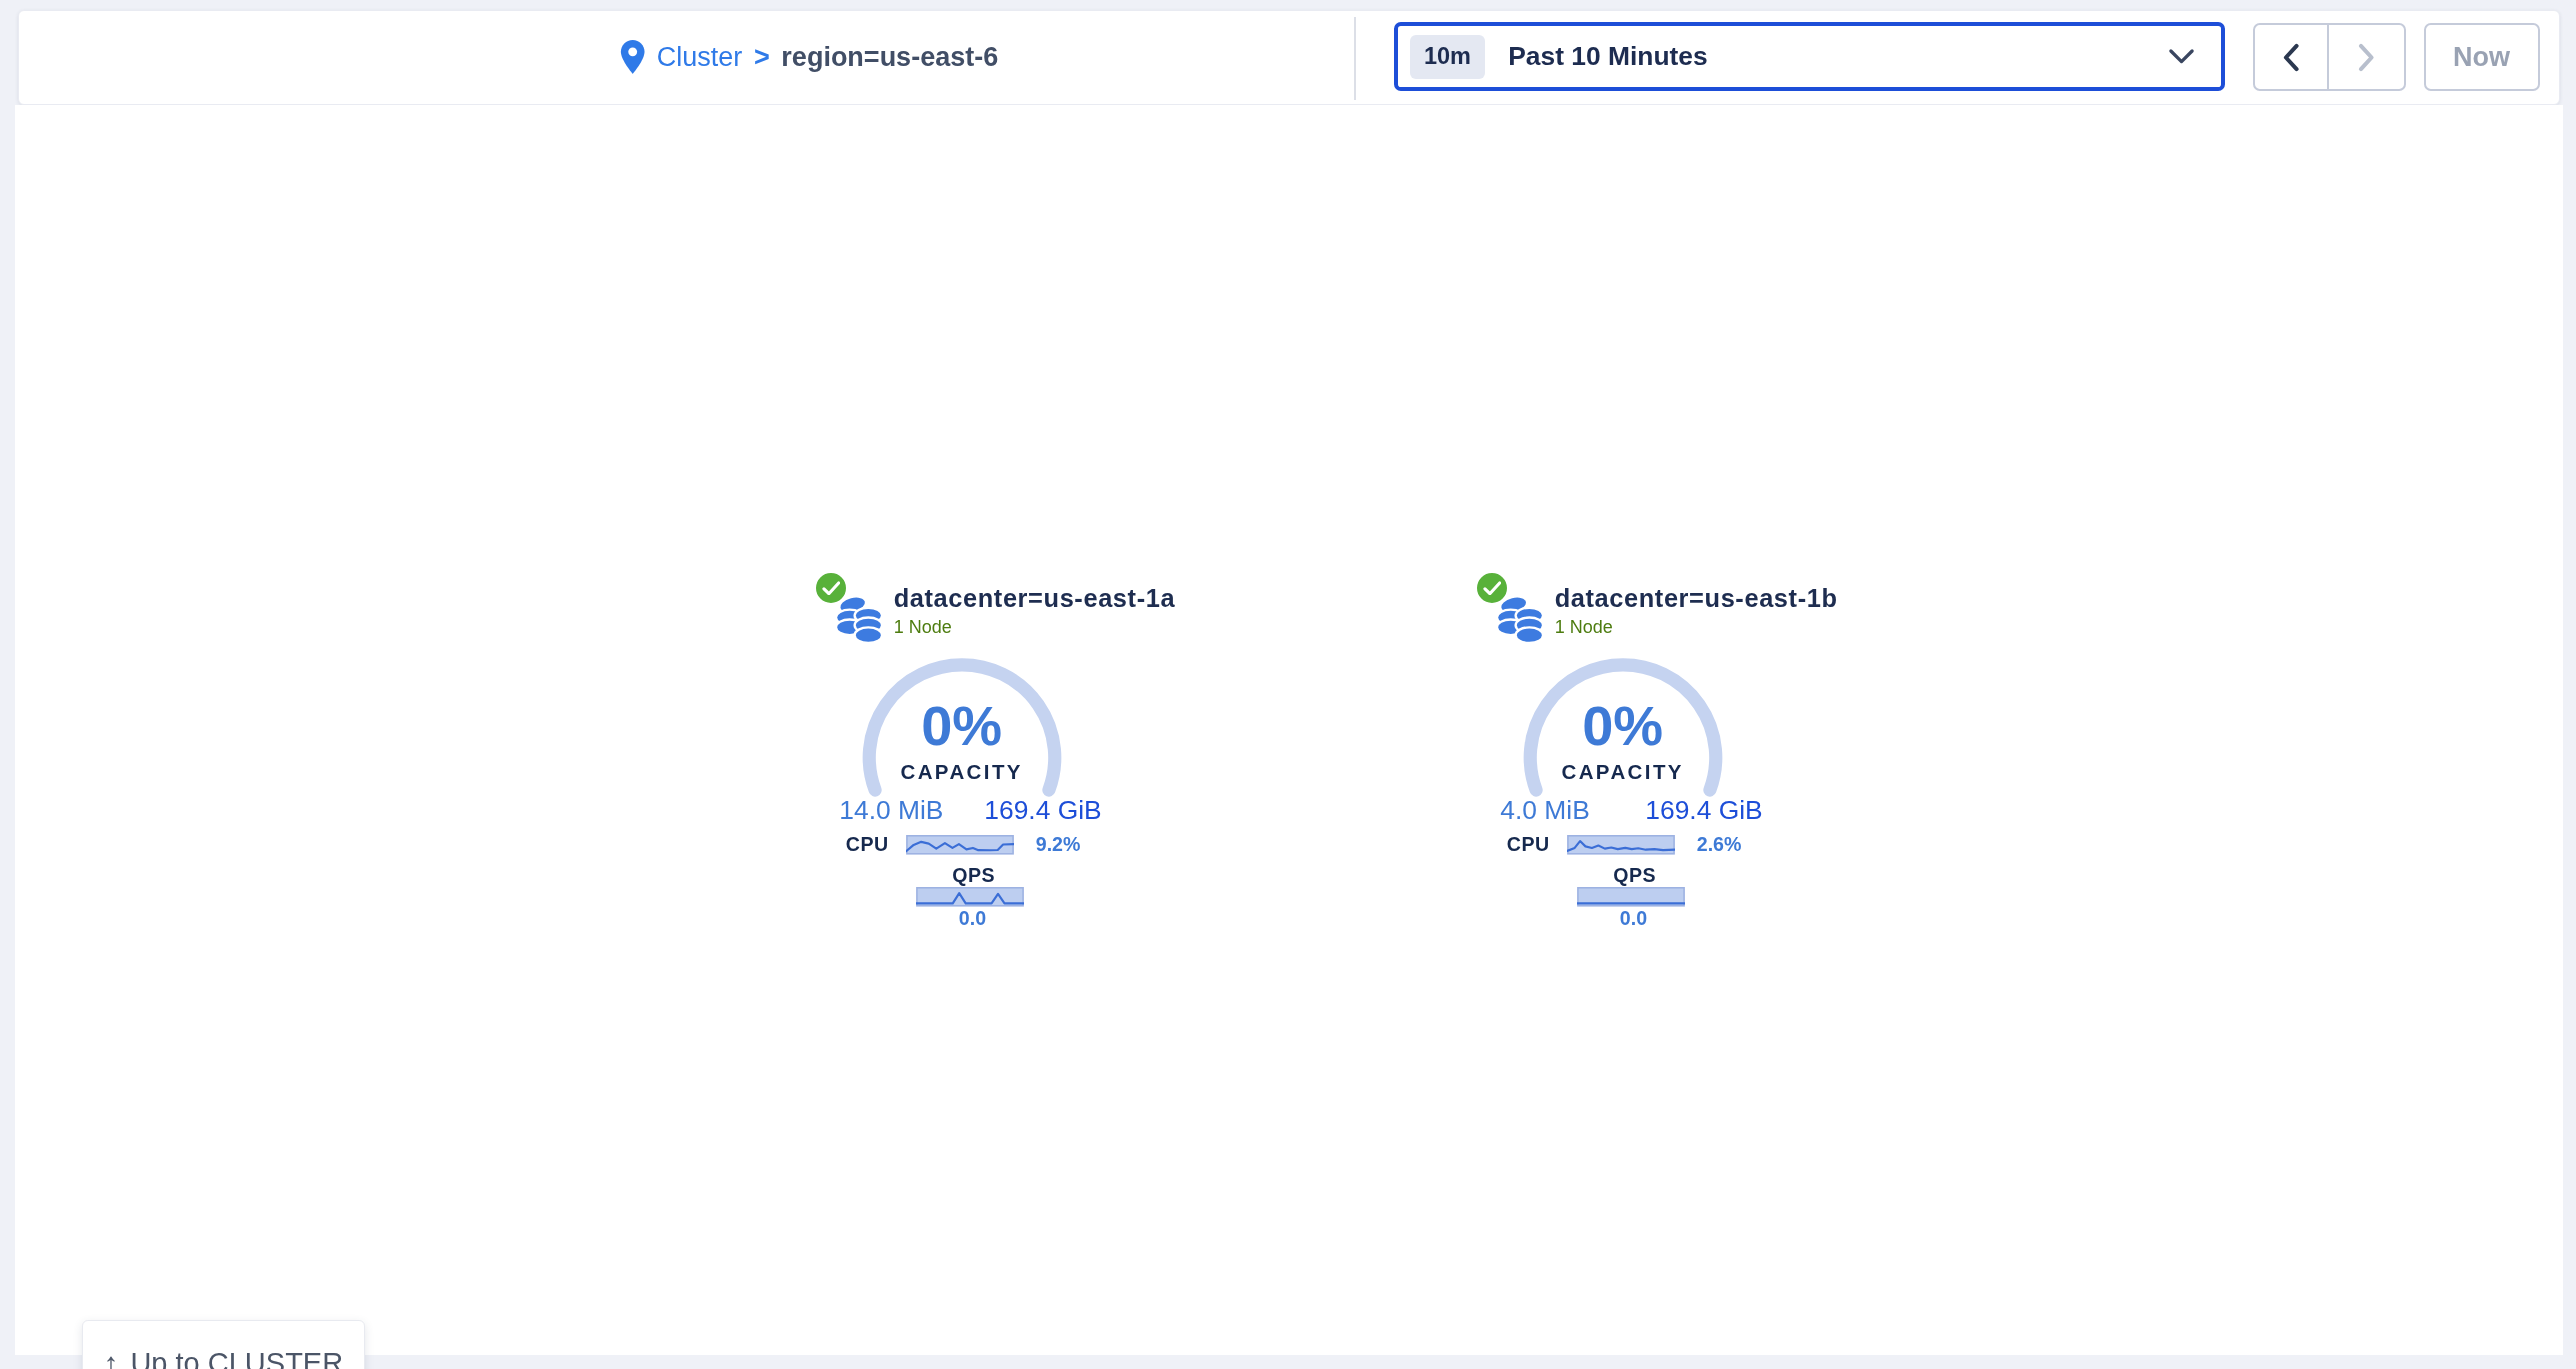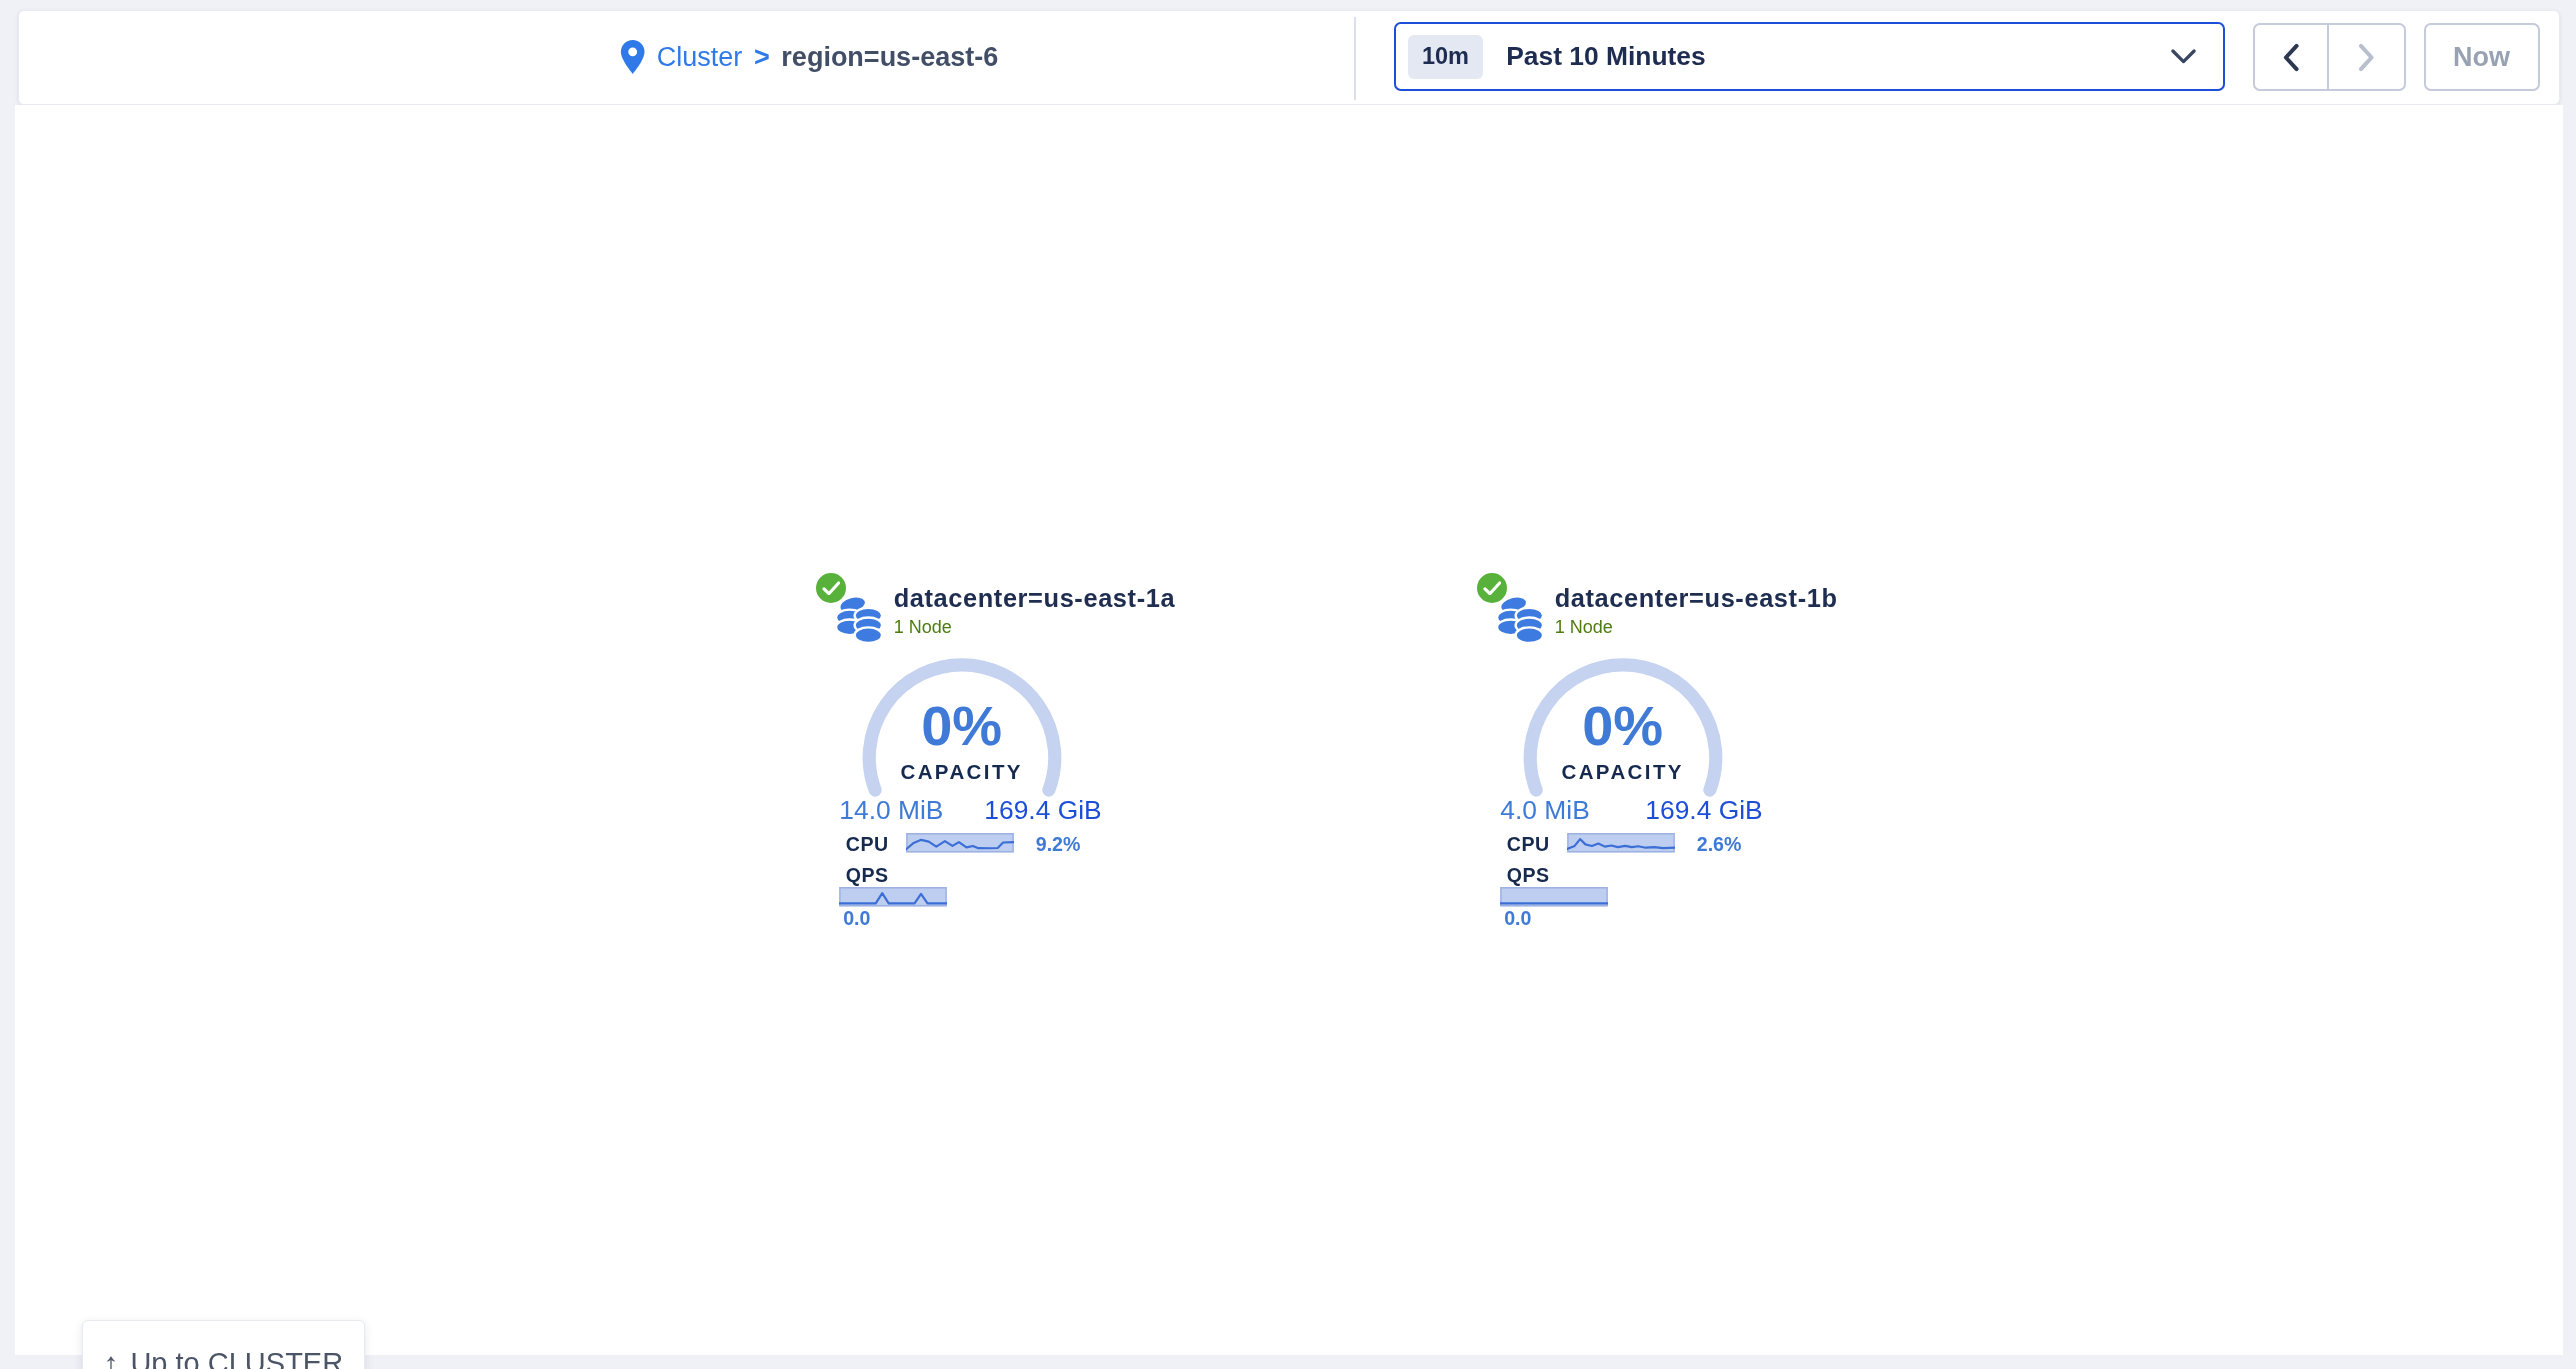--- a/index.html
+++ b/index.html
@@ -32,21 +32,21 @@
     display:flex; align-items:center; gap:11.7px;
   }
   .breadcrumb .root { font-size:27px; color:#2f7ae8; cursor:pointer; }
   .breadcrumb .sep  { font-size:27px; font-weight:700; color:#2f7ae8; }
   .breadcrumb .current { font-size:27px; font-weight:700; color:#414e66; }
   .topbar-divider {
     position:absolute; left:1335px; top:5.9px; height:83px; width:2px; background:#dcdfe7;
   }
   .time-select {
     position:absolute; left:1375px; top:11.7px; width:831px; height:69px;
-    border:2px solid #1d4ed8; border-radius:6.8px; background:#fff;
+    border:4px solid #1d4ed8; border-radius:6.8px; background:#fff;
     display:flex; align-items:center; padding:0 25.4px 0 12.7px; cursor:pointer;
   }
   .time-badge {
     background:#e4e8f2; border-radius:5.9px; padding:8.8px 13.7px;
     font-size:23.5px; font-weight:700; color:#1d2c50;
   }
   .time-label { margin-left:23.5px; font-size:26.4px; font-weight:700; color:#1d2c50; }
   .time-select svg { margin-left:auto; }
   .nav-group {
     position:absolute; left:2234px; top:12.7px; width:153px; height:68px;
@@ -101,21 +101,21 @@
     font-size:20.5px; font-weight:700; color:#16294e; letter-spacing:2.4px;
   }
   .cap-row {
     position:absolute; left:17.6px; right:0; top:227px;
     display:flex; justify-content:space-between; align-items:baseline;
   }
   .cap-used  { font-size:26.4px; color:#3e7ad6; }
   .cap-total { font-size:26.4px; color:#1d4ed8; }
   .metric-row {
     position:absolute; left:0; width:100%; height:23.5px;
-    display:flex; align-items:flex-start;
+    display:flex; align-items:center;
   }
   .metric-row.m0 { top:265px; }
   .metric-row.m1 { top:296px;flex-direction:column; }
   .metric-label {
     width:67px; text-align:right;
     font-size:19.6px; font-weight:800; color:#16294e; letter-spacing:0.5px;
   }
   .metric-spark { margin-left:17.6px; width:108px; height:19.6px; }
   .metric-value { margin-left:21.5px; font-size:19.6px; font-weight:700; color:#3e7ad6; }
   

